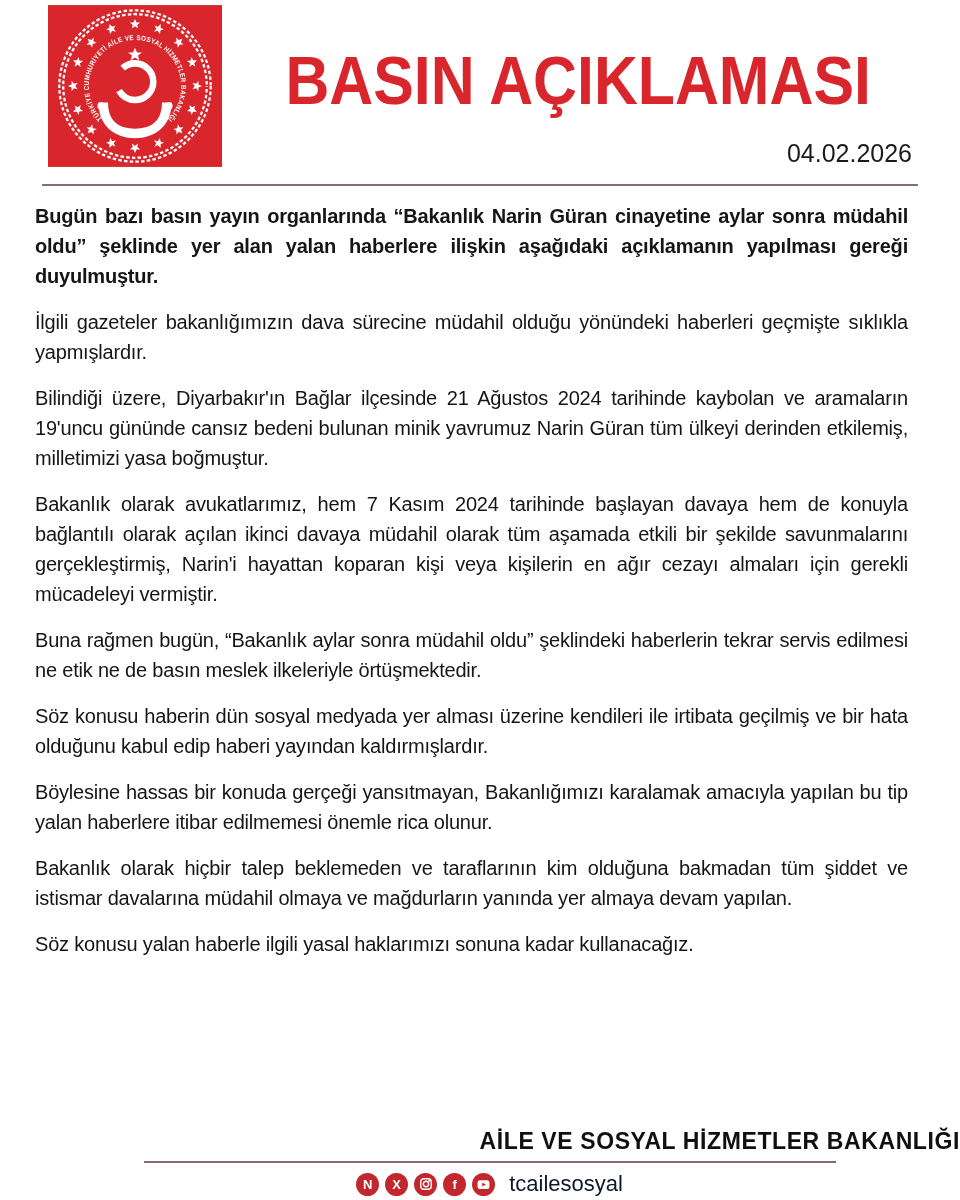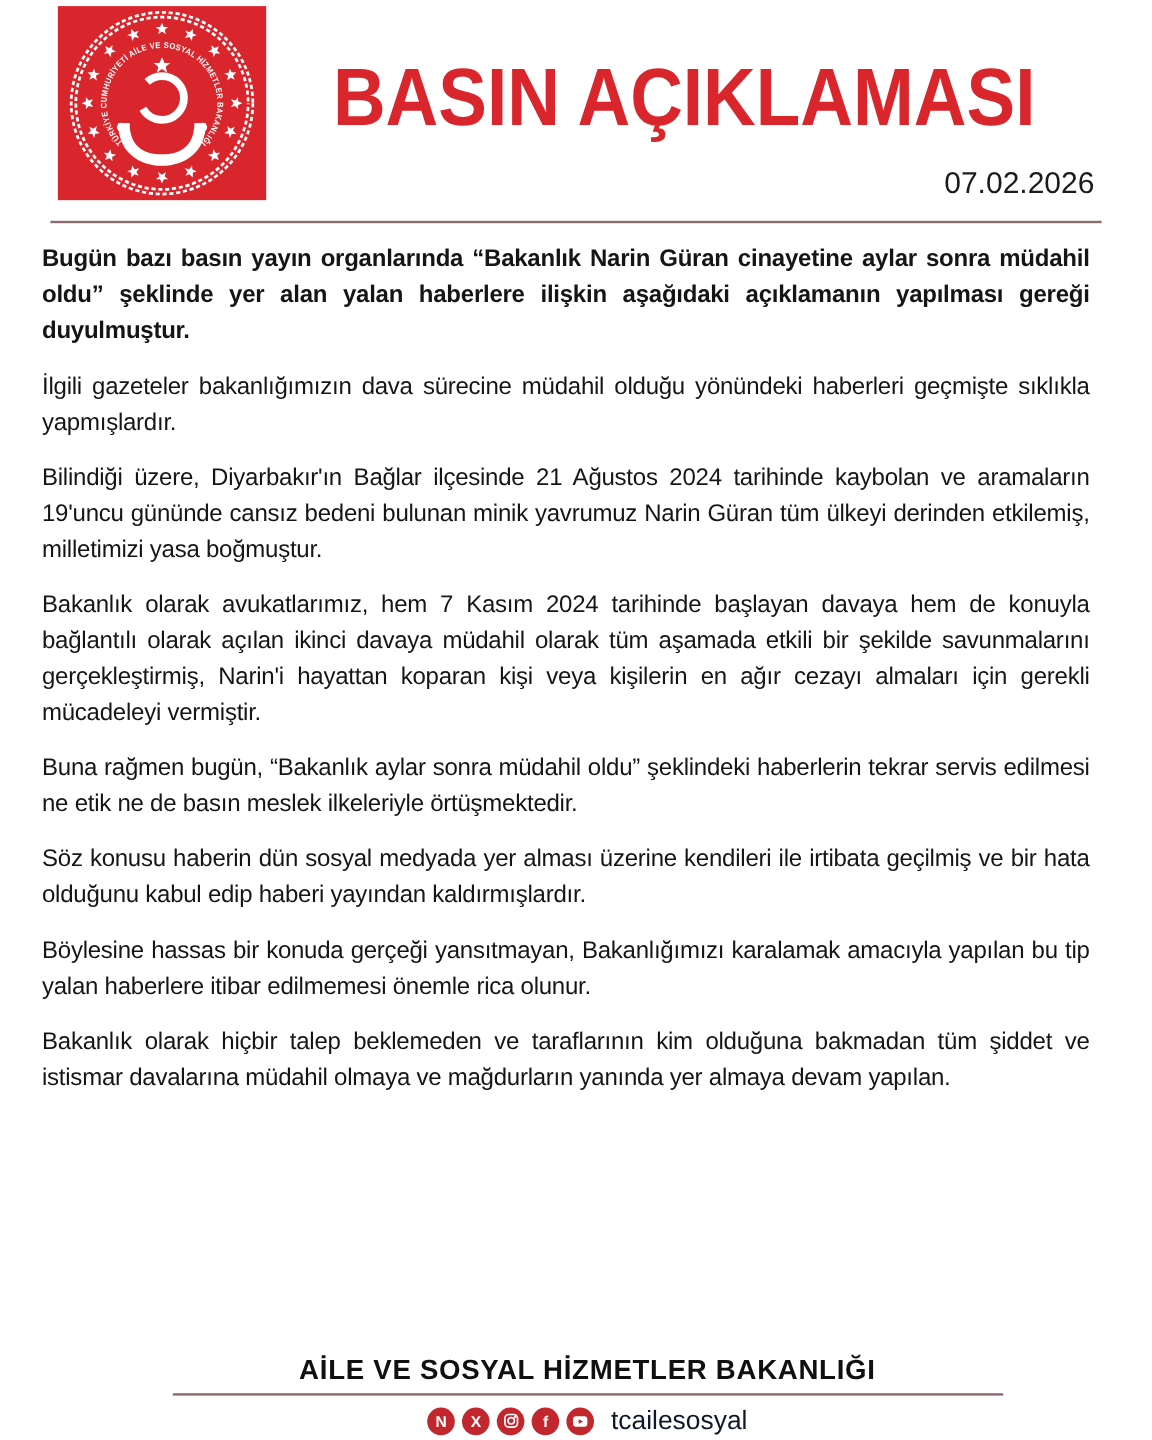--- a/index.html
+++ b/index.html
@@ -15,21 +15,21 @@
     background:#ffffff;
     font-family:"Liberation Sans", sans-serif;
     color:var(--ink);
   }
   .page{position:relative;width:960px;height:1200px;overflow:hidden;background:#fff;}
 
   
   .header{position:relative;height:186px;}
   .logo{position:absolute;left:48px;top:5px;width:174px;height:162px;}
   .logo svg{display:block;width:100%;height:100%;}
-  .title-wrap{position:absolute;left:222px;right:42px;top:44px;text-align:center;}
+  .title-wrap{position:absolute;left:222px;right:42px;top:44px;padding-left:48px;}
   .title{
     display:inline-block;margin:0;
     font-size:64px;font-weight:700;letter-spacing:0px;
     color:var(--red);white-space:nowrap;
     transform:scaleX(0.95) scaleY(1.06);transform-origin:center;
   }
   .date{position:absolute;right:48px;top:139px;font-size:25px;font-weight:400;color:#1b1b1b;}
   .header-rule{position:absolute;left:42px;right:42px;bottom:0;border-top:2px solid var(--rule);}
 
   
@@ -38,21 +38,21 @@
     margin:0 0 16px 0;
     font-size:20px;line-height:30px;
     letter-spacing:-0.2px;
     text-align:justify;
     color:var(--ink);
   }
   .content p.lead{font-weight:700;}
   .content strong{font-weight:700;}
 
   
-  .footer{position:absolute;left:0;right:0;top:1128px;text-align:center;padding-left:19px;}
+  .footer{position:absolute;left:0;right:0;top:1128px;text-align:right;padding-left:19px;}
   .ministry{font-size:23px;font-weight:700;letter-spacing:0.6px;color:#101010;}
   .footer-rule{width:692px;margin:6px auto 8px auto;border-top:2px solid var(--rule);}
   .social-row{display:flex;justify-content:center;align-items:center;gap:6px;}
   .sicon{
     width:23px;height:23px;border-radius:50%;
     background:var(--social-red);color:#fff;
     display:inline-flex;align-items:center;justify-content:center;
     font-weight:700;font-size:13px;line-height:1;
     cursor:pointer;
   }
@@ -111,21 +111,21 @@
           <circle cx="61" cy="116" r="4.2" fill="#ffffff"></circle>
           <circle cx="139" cy="116" r="4.2" fill="#ffffff"></circle>
         </g>
       </svg>
     </div>
 
     <div class="title-wrap">
       <h1 class="title">BASIN AÇIKLAMASI</h1>
     </div>
 
-    <div class="date">07.02.2026</div>
+    <div class="date">04.02.2026</div>
     <div class="header-rule"></div>
   </div>
 
   <div class="content">
     <p class="lead"><span>Bugün bazı basın yayın organlarında “Bakanlık Narin Güran cinayetine aylar sonra müdahil oldu” şeklinde yer alan yalan haberlere ilişkin aşağıdaki açıklamanın yapılması gereği duyulmuştur.</span></p>
 
 
     <p><span>İlgili gazeteler bakanlığımızın dava sürecine müdahil olduğu yönündeki haberleri geçmişte sıklıkla yapmışlardır.</span></p>
 
     <p><span>Bilindiği üzere, Diyarbakır'ın Bağlar ilçesinde 21 Ağustos 2024 tarihinde kaybolan ve aramaların 19'uncu gününde cansız bedeni bulunan minik yavrumuz Narin Güran tüm ülkeyi derinden etkilemiş, milletimizi yasa boğmuştur.</span></p>
@@ -133,20 +133,21 @@
     <p><span>Bakanlık olarak avukatlarımız, hem 7 Kasım 2024 tarihinde başlayan davaya hem de konuyla bağlantılı olarak açılan ikinci davaya müdahil olarak tüm aşamada etkili bir şekilde savunmalarını gerçekleştirmiş, Narin'i hayattan koparan kişi veya kişilerin en ağır cezayı almaları için gerekli mücadeleyi vermiştir.</span></p>
 
     <p><span>Buna rağmen bugün, “Bakanlık aylar sonra müdahil oldu” şeklindeki haberlerin tekrar servis edilmesi ne etik ne de basın meslek ilkeleriyle örtüşmektedir.</span></p>
 
     <p><span>Söz konusu haberin dün sosyal medyada yer alması üzerine kendileri ile irtibata geçilmiş ve bir hata olduğunu kabul edip haberi yayından kaldırmışlardır.</span></p>
 
     <p><span>Böylesine hassas bir konuda gerçeği yansıtmayan, Bakanlığımızı karalamak amacıyla yapılan bu tip yalan haberlere itibar edilmemesi önemle rica olunur.</span></p>
 
     <p><span>Bakanlık olarak hiçbir talep beklemeden ve taraflarının kim olduğuna bakmadan tüm şiddet ve istismar davalarına müdahil olmaya ve mağdurların yanında yer almaya devam yapılan.</span></p>
 
+    <p><span>Söz konusu yalan haberle ilgili yasal haklarımızı sonuna kadar kullanacağız.</span></p>
 
   </div>
 
   <div class="footer">
     <div class="ministry">AİLE VE SOSYAL HİZMETLER BAKANLIĞI</div>
     <div class="footer-rule"></div>
     <div class="social-row">
       <span class="sicon">
           <span>N</span>
         </span>

